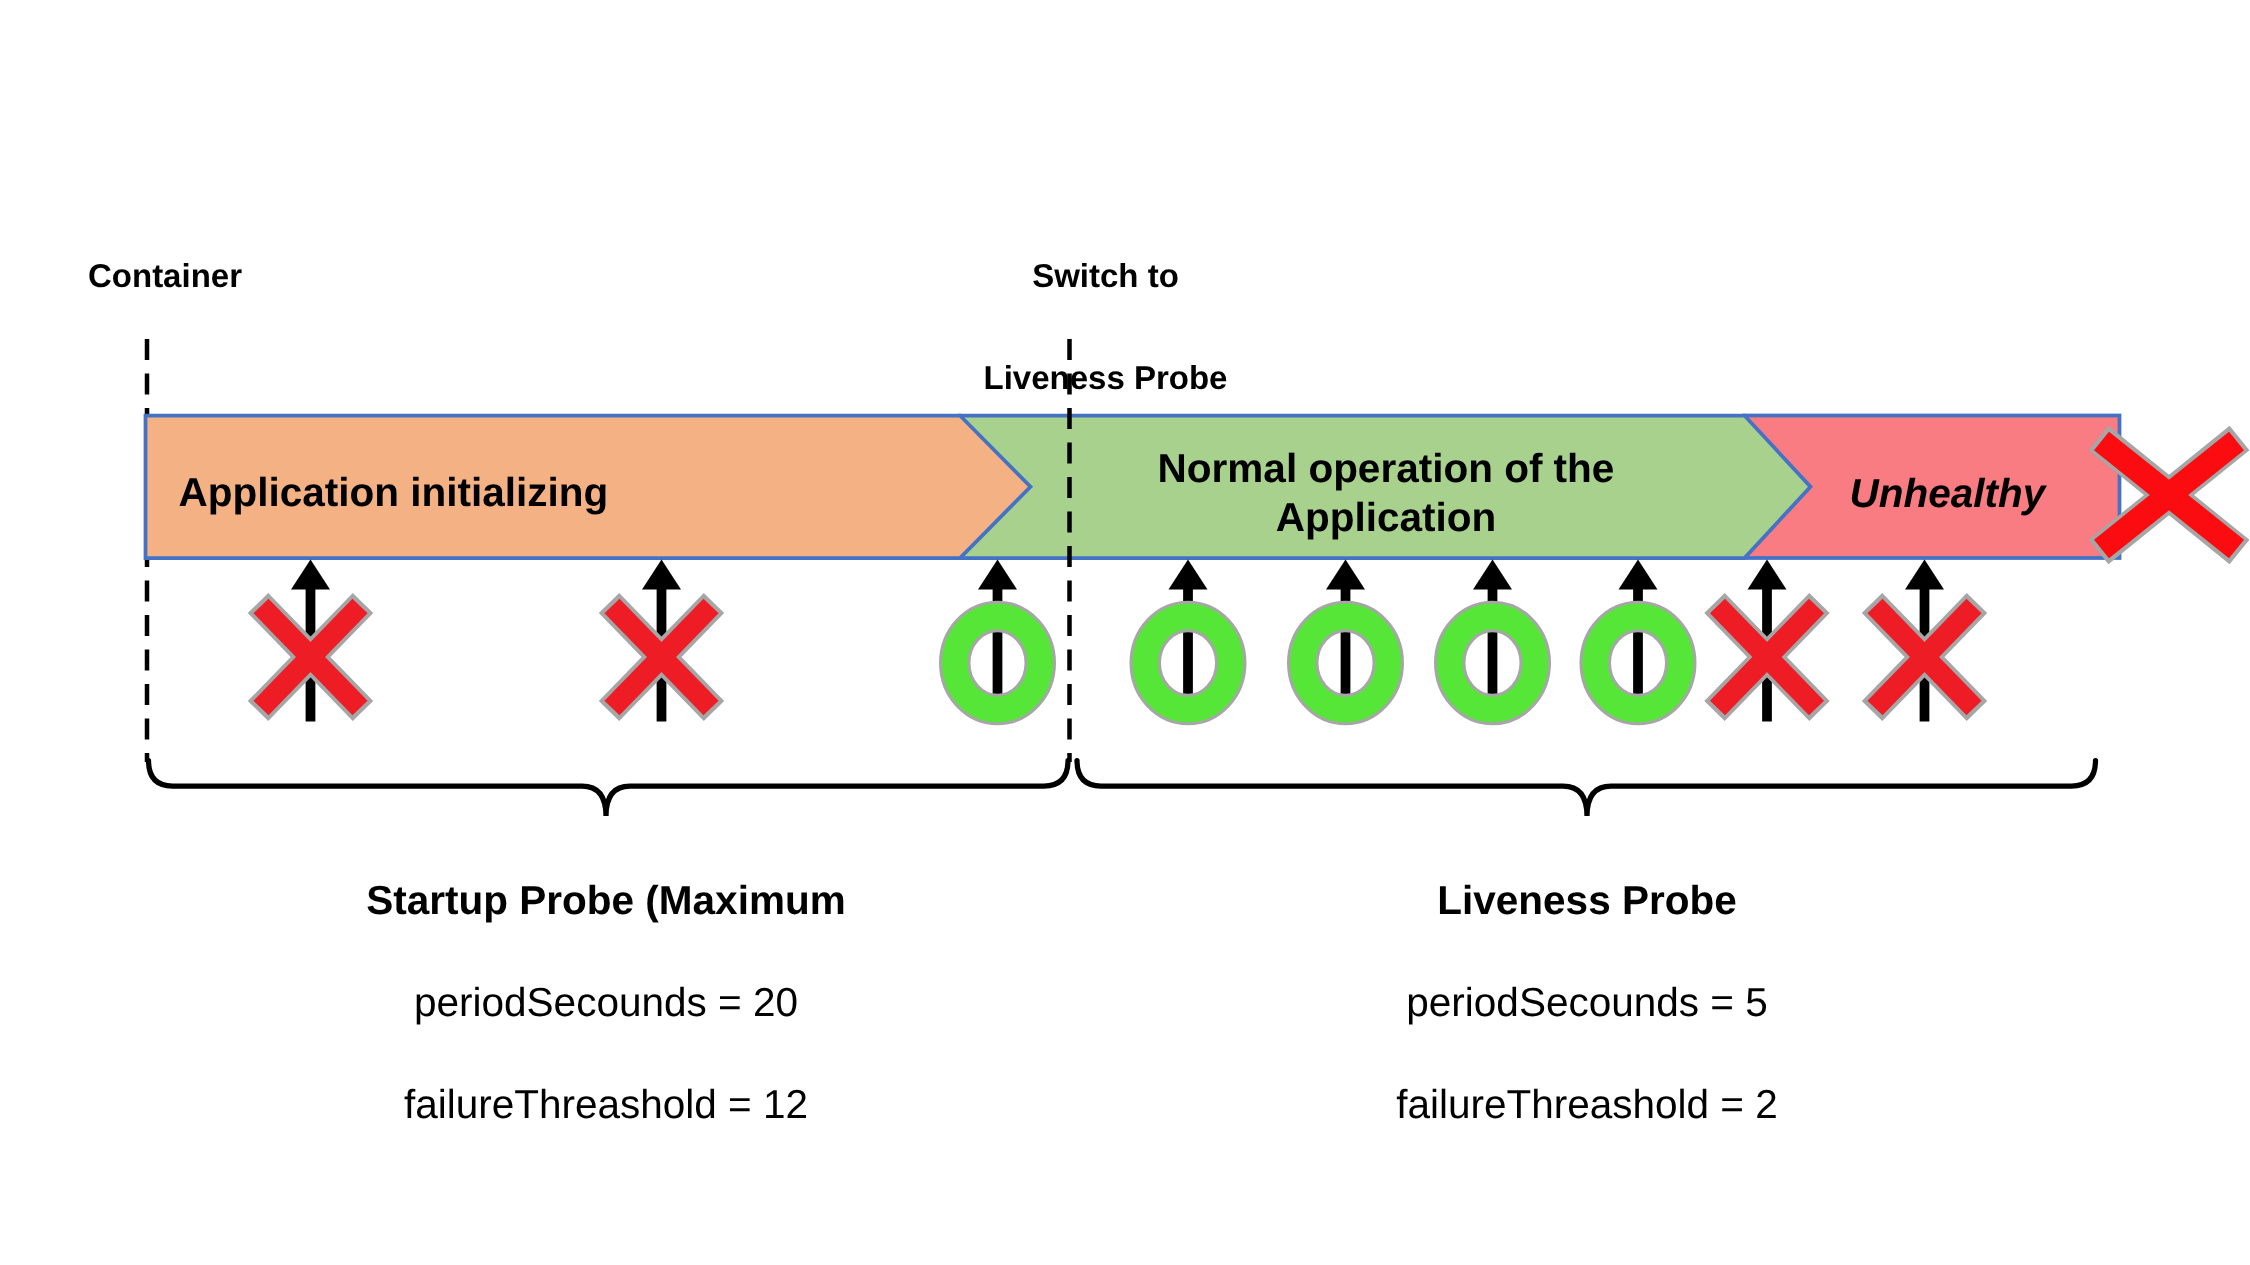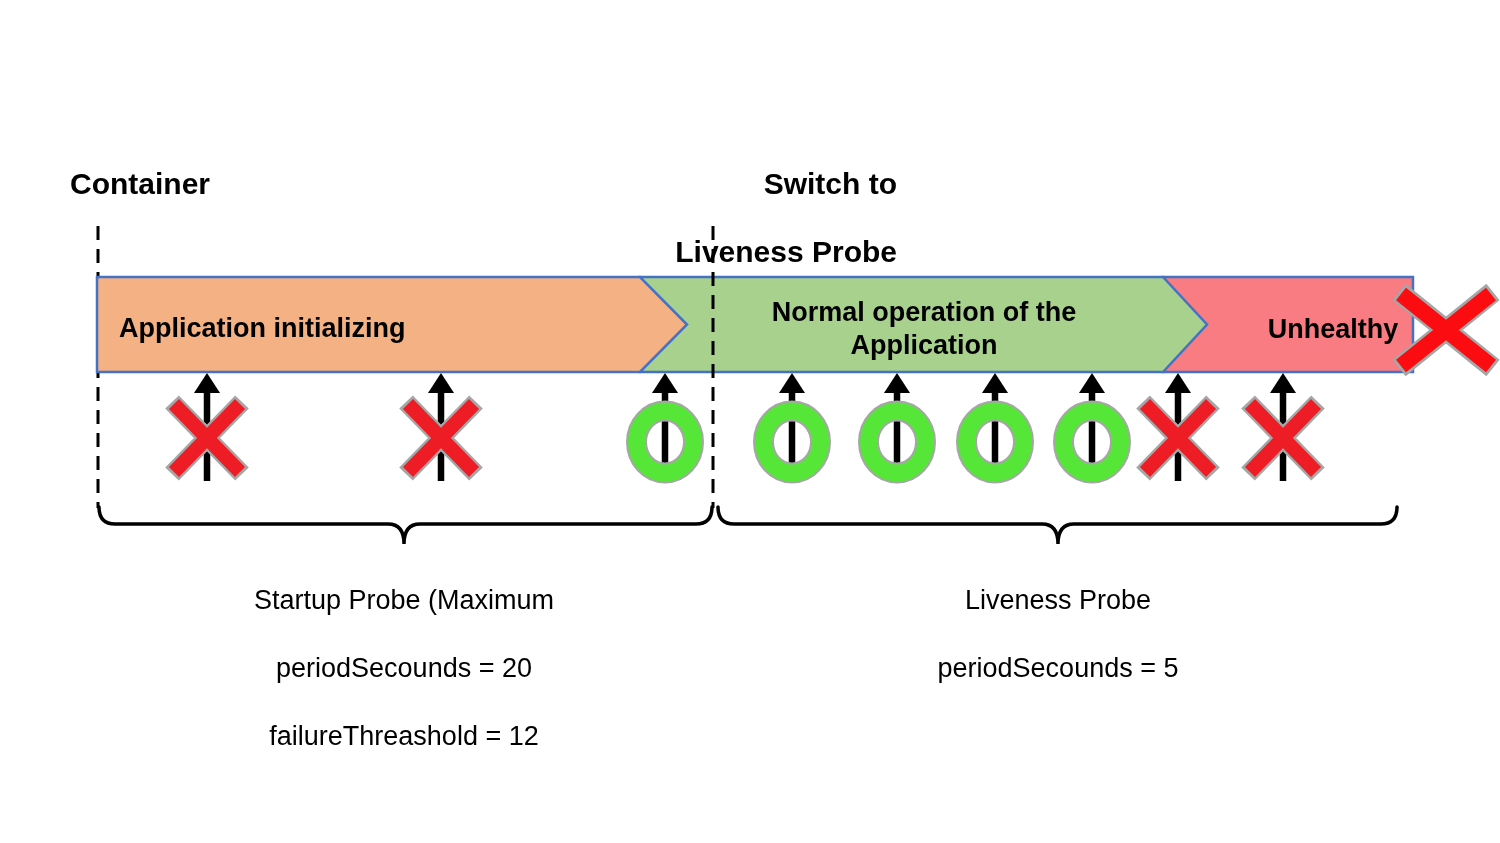--- a/index.html
+++ b/index.html
@@ -6,24 +6,24 @@
   .stage{
     position:relative;
     width:1500px;height:843px;
     background:#ffffff;
     overflow:hidden;
     font-family:"Liberation Sans", sans-serif;
     color:#000;
   }
   .stage svg{position:absolute;left:0;top:0;}
   .txt{position:absolute;white-space:pre-line;}
-  .lbl{font-weight:700;font-size:30px;line-height:34px;text-align:right;}
+  .lbl{font-weight:700;font-size:22px;line-height:34px;text-align:center;}
   .seglbl{font-weight:700;font-size:27px;line-height:33px;}
   .ann{font-size:27px;line-height:34px;text-align:center;font-weight:400;}
-  .ann .b{font-weight:400;}
+  .ann .b{font-weight:700;}
   .line{display:block;}
 </style>
 </head>
 <body>
 
 <div class="stage">
 
   <svg id="diagram-svg" width="1500" height="843" viewBox="0 0 1500 843">
       <line x1="98" y1="226" x2="98" y2="508" stroke="#000" stroke-width="3" stroke-dasharray="14 9"></line>
       <rect x="1163" y="277" width="250" height="95" fill="#F87C81" stroke="#4472C4" stroke-width="2.5"></rect>
@@ -78,26 +78,27 @@
 
   <div class="txt lbl" style="left:577px;top:133px;width:320px;">
     <span class="line">Switch to</span>
     <span class="line">Liveness Probe</span>
   </div>
 
   <div class="txt seglbl" style="left:107px;top:312px;width:520px;text-align:left;margin-left:12px;">Application initializing</div>
 
   <div class="txt seglbl" style="left:742px;top:296px;width:364px;text-align:center;">Normal operation of the Application</div>
 
-  <div class="txt seglbl" style="left:1233px;top:313px;width:200px;text-align:center;">Unhealthy</div>
+  <div class="txt seglbl" style="left:1233px;top:313px;width:200px;font-style:italic;">Unhealthy</div>
 
   <div class="txt ann" style="left:202px;top:549px;width:404px;">
     <span class="line b">Startup Probe (Maximum</span>
     <span class="line">periodSecounds = 20</span>
     <span class="line">failureThreashold = 12</span>
   </div>
 
   <div class="txt ann" style="left:856px;top:549px;width:404px;">
     <span class="line b">Liveness Probe</span>
     <span class="line">periodSecounds = 5</span>
+    <span class="line">failureThreashold = 2</span>
   </div>
 
 </div>
 
 </body></html>

